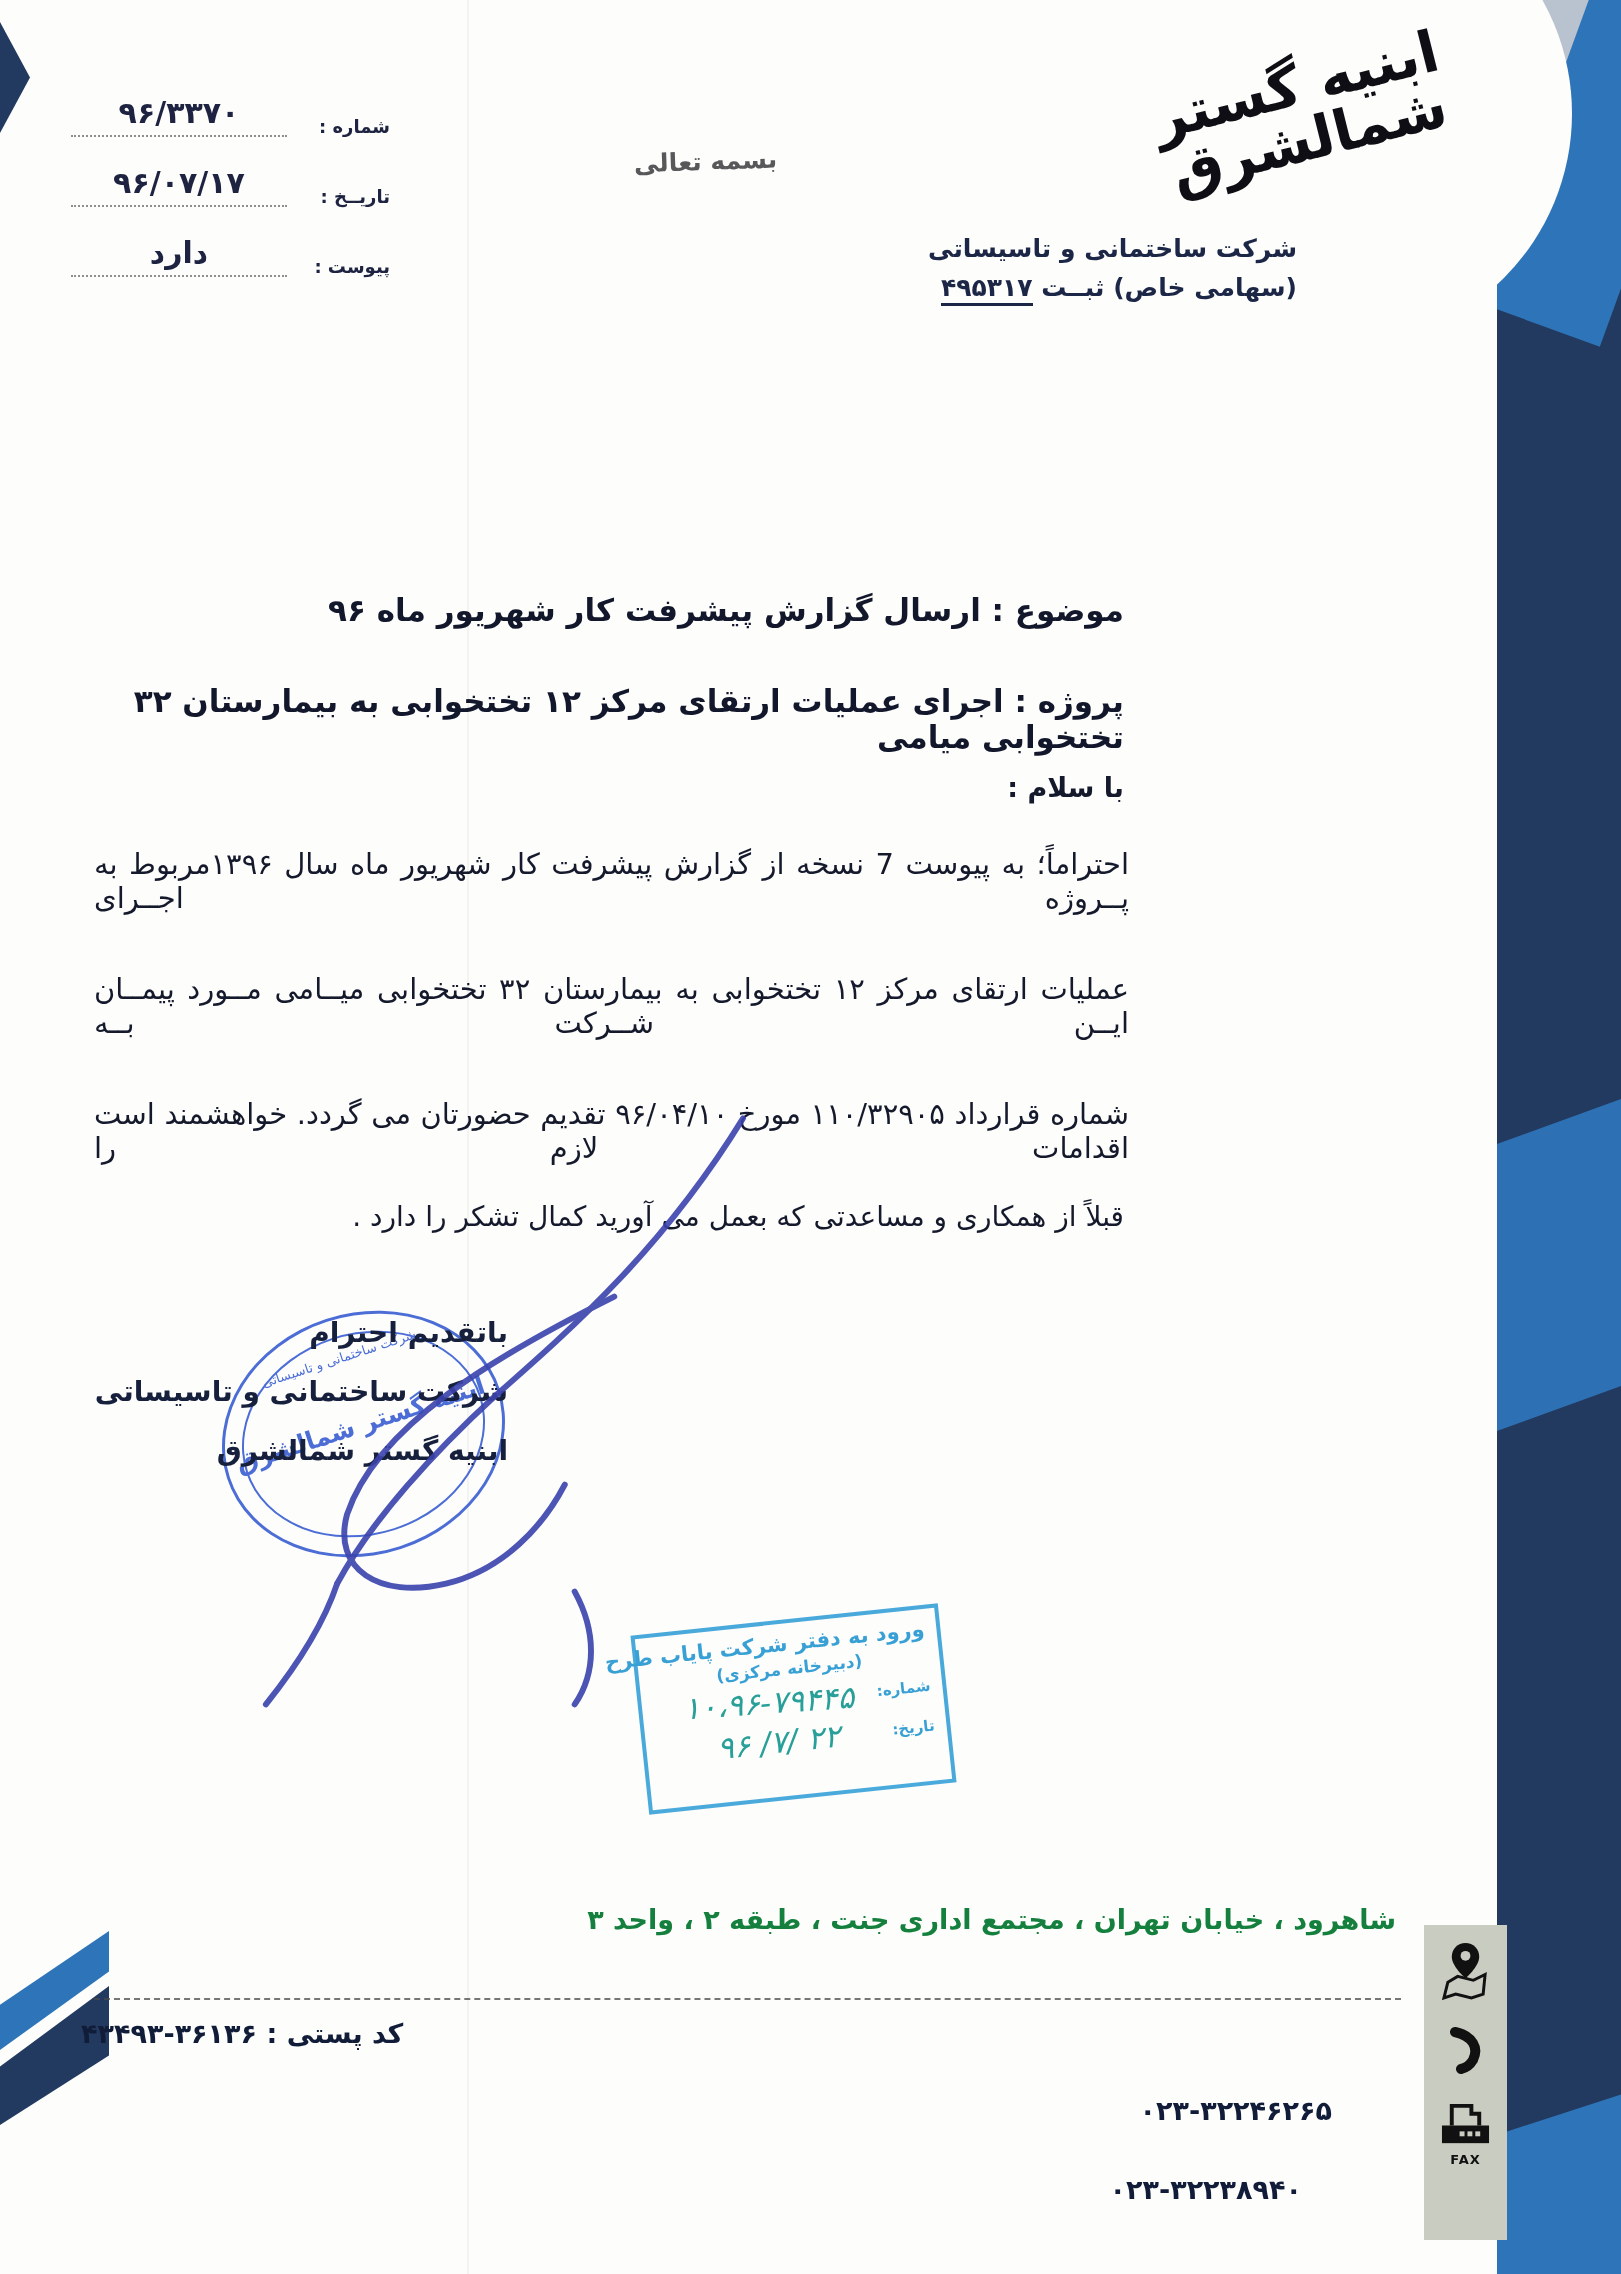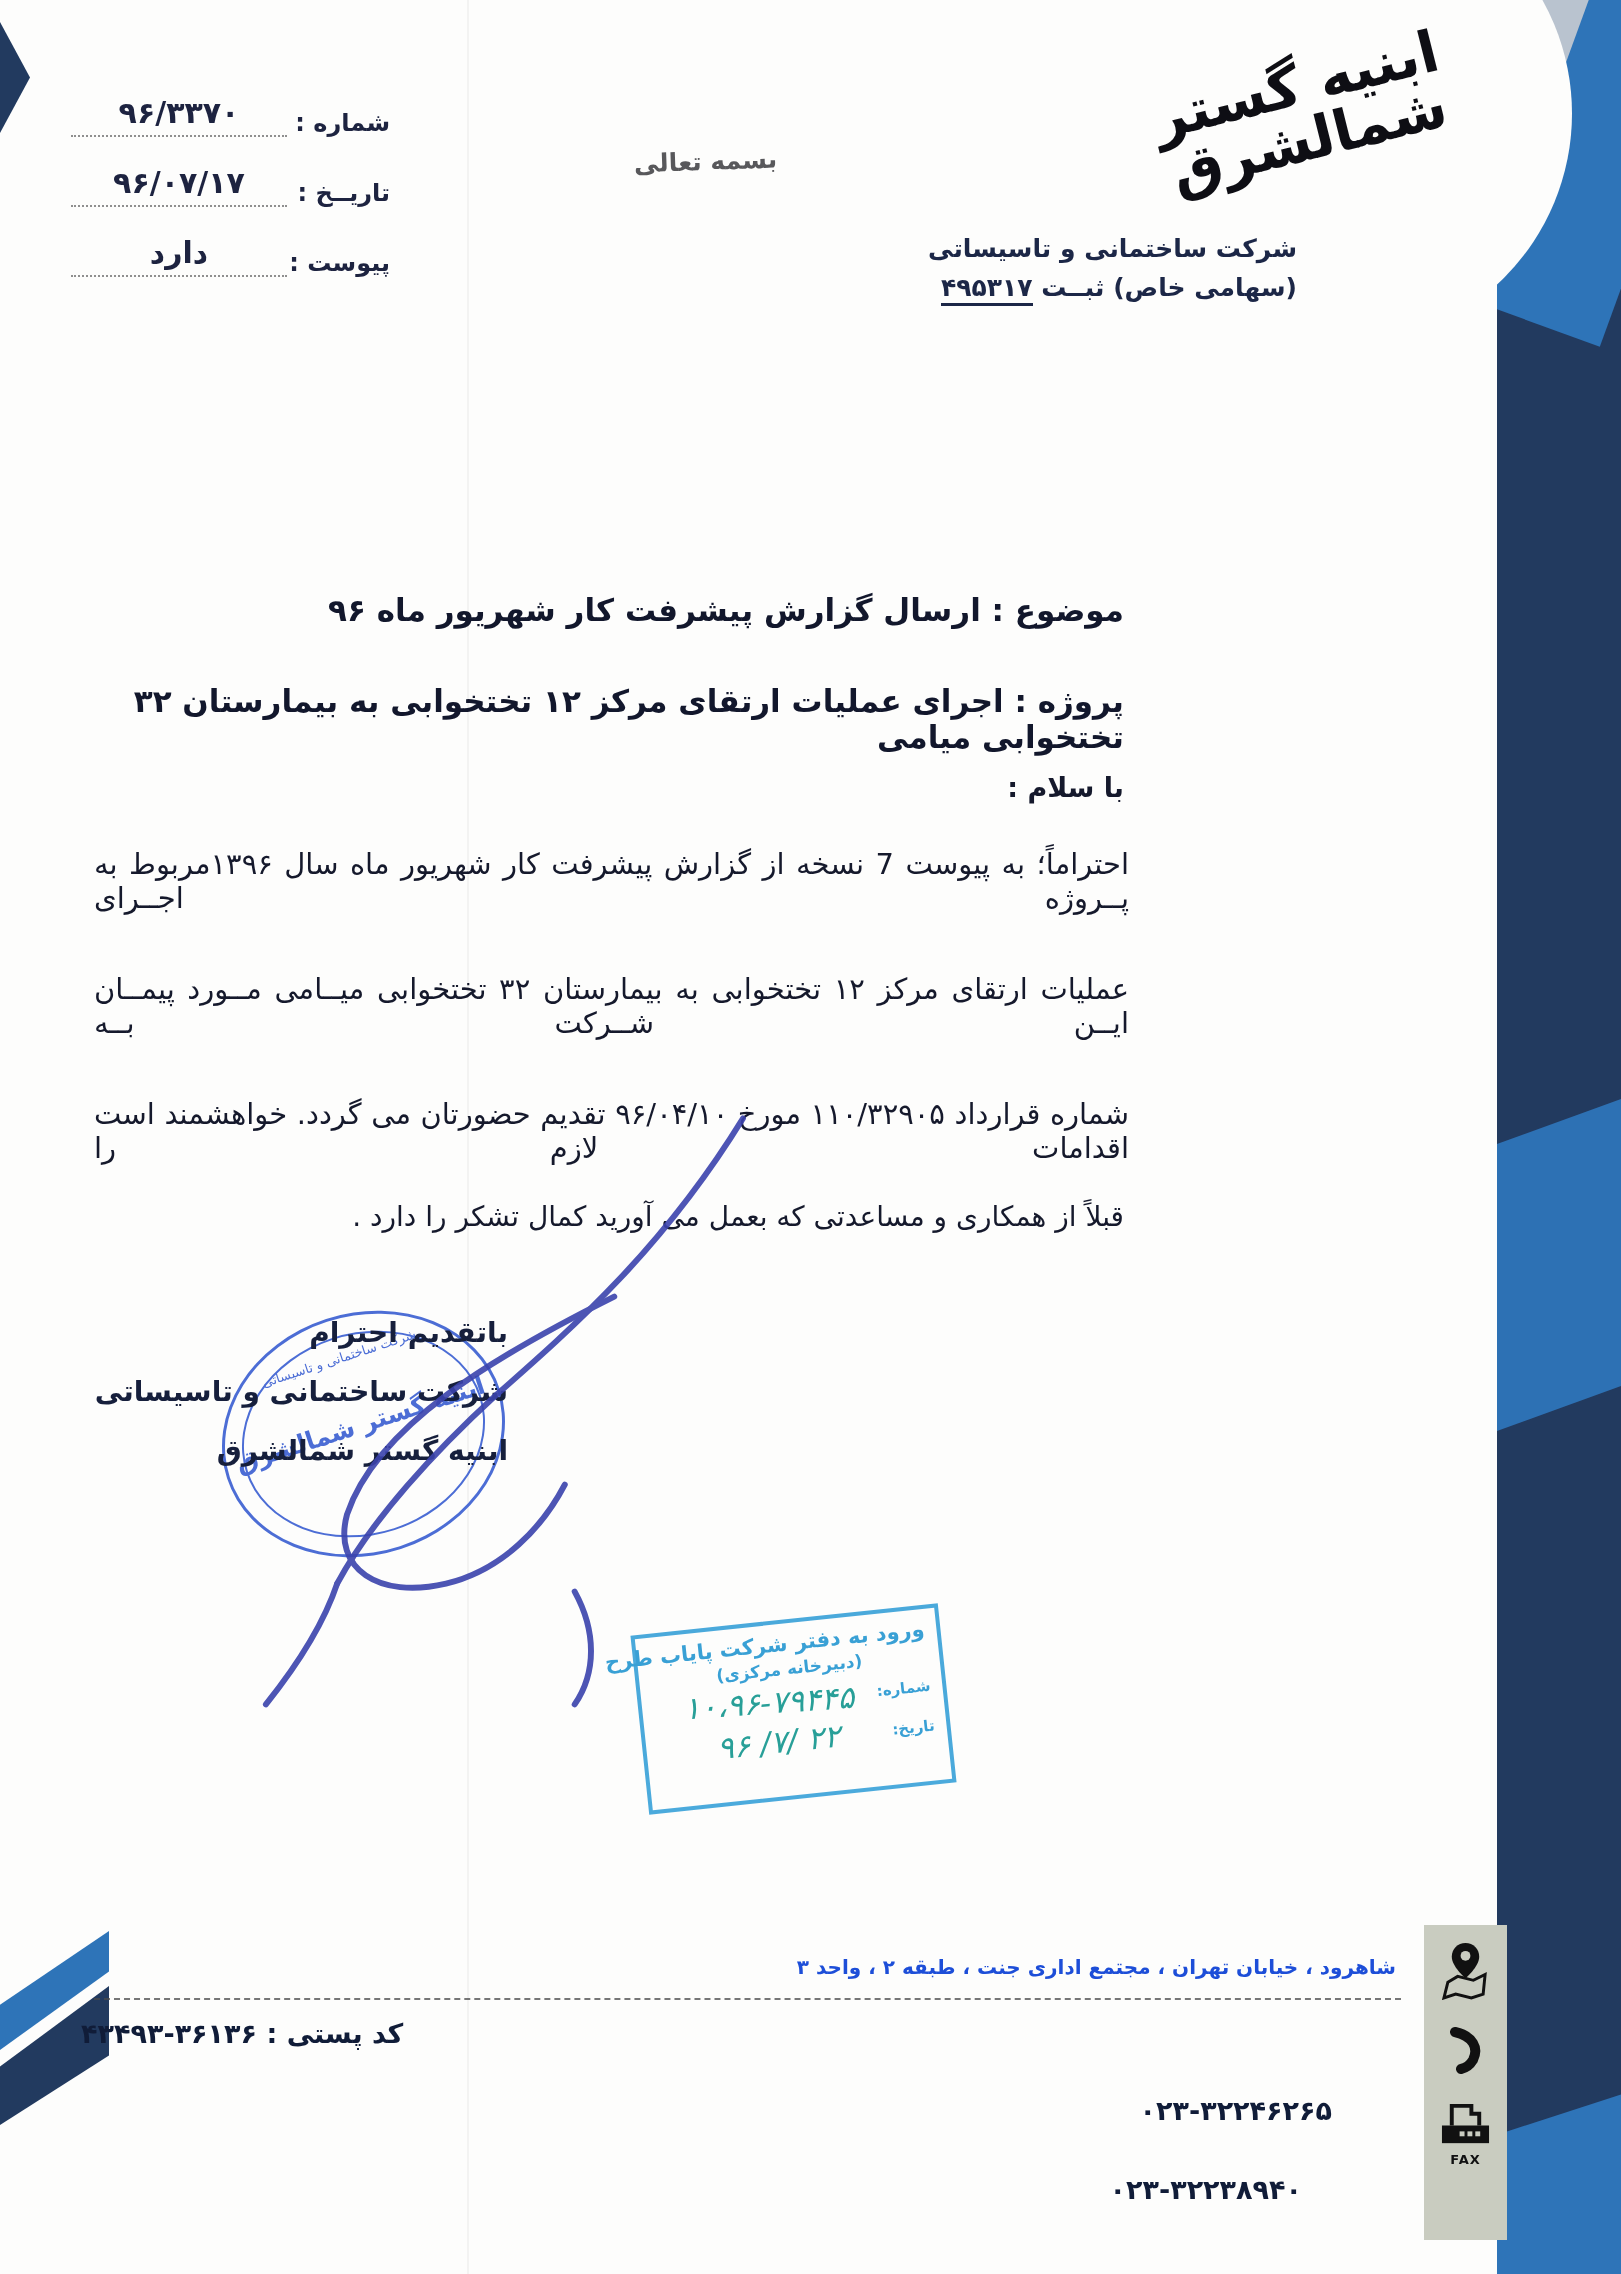--- a/index.html
+++ b/index.html
@@ -16,21 +16,21 @@
   .band-light-bottom{position:absolute;top:2109px;left:-25px;width:208px;height:277px;background:#2e74b8;transform:skewY(-18deg);}
   .logo-circle{position:absolute;left:1107px;top:-119px;width:465px;height:465px;border-radius:50%;background:#fdfdfc;z-index:2;}
   
   .tl-wedge{position:absolute;left:0;top:22px;width:30px;height:111px;background:#223a5f;clip-path:polygon(0 0,100% 50%,0 100%);z-index:1;}
   .bl-light{position:absolute;left:0;top:1931px;width:109px;height:119px;background:#2e74b8;clip-path:polygon(0 62%,100% 0,100% 34%,0 100%);z-index:1;}
   .bl-dark{position:absolute;left:0;top:1986px;width:109px;height:139px;background:#223a5f;clip-path:polygon(0 58%,100% 0,100% 50%,0 100%);z-index:1;}
   .scan-line{position:absolute;left:467px;top:0;width:2px;height:2274px;background:rgba(110,110,110,.07);z-index:0;}
   
   .hfields{position:absolute;left:71px;top:95px;width:319px;z-index:3;}
   .hf-row{display:flex;direction:rtl;align-items:flex-end;margin-bottom:28px;}
-  .hf-label{width:103px;font-size:24px;font-weight:bold;color:#1d2340;white-space:nowrap;}
+  .hf-label{width:103px;font-size:18px;font-weight:bold;color:#1d2340;white-space:nowrap;}
   .hf-value{flex:1;text-align:center;font-size:30px;font-weight:bold;color:#1d2340;border-bottom:2px dotted #8f8f8f;padding-bottom:5px;}
   .bismillah{position:absolute;left:634px;top:147px;font-size:25px;font-weight:bold;color:#3c3c40;transform:rotate(-2deg);opacity:.85;z-index:3;}
   
   .logo-text{position:absolute;left:1139px;top:57px;width:327px;z-index:3;transform:rotate(-14deg);
     direction:rtl;text-align:center;font-size:57px;font-weight:bold;line-height:.98;color:#0e0e14;}
   .company-sub{position:absolute;right:325px;top:234px;z-index:3;direction:rtl;text-align:right;color:#1c2747;}
   .company-sub .l1{font-size:25px;font-weight:bold;}
   .company-sub .l2{font-size:25px;font-weight:bold;margin-top:10px;}
   .reg-num{border-bottom:3px solid #1c2747;padding-bottom:1px;}
   
@@ -58,21 +58,21 @@
     transform:rotate(-6deg);z-index:4;direction:rtl;color:#2f9cd3;padding:8px 12px;box-sizing:border-box;opacity:.95;}
   .es-title{font-size:21px;font-weight:bold;text-align:center;white-space:nowrap;}
   .es-sub{font-size:17px;font-weight:bold;text-align:center;margin-top:3px;}
   .es-row{display:flex;direction:rtl;align-items:center;margin-top:4px;}
   .es-label{font-size:15px;font-weight:bold;white-space:nowrap;}
   .hand{direction:ltr;unicode-bidi:embed;font-size:31px;color:#1d9b93;white-space:nowrap;
     font-style:italic;letter-spacing:2px;margin-left:6px;flex:1;text-align:center;}
   .hand.tilt{transform:rotate(2deg);}
   
   .sep{position:absolute;left:94px;top:1998px;width:1307px;border-top:2px dashed #4a4a4a;opacity:.75;z-index:3;}
-  .addr{position:absolute;right:226px;top:1955px;font-size:20px;font-weight:bold;color:#1d4ed8;z-index:3;}
+  .addr{position:absolute;right:226px;top:1904px;font-size:27px;font-weight:bold;color:#15803d;z-index:3;}
   .postal{position:absolute;left:81px;top:2018px;font-size:27px;font-weight:bold;color:#101c38;z-index:3;}
   .phone{position:absolute;right:290px;top:2095px;font-size:27px;font-weight:bold;color:#101c38;z-index:3;}
   .faxnum{position:absolute;right:320px;top:2174px;font-size:27px;font-weight:bold;color:#101c38;z-index:3;}
   .num{direction:ltr;unicode-bidi:embed;}
   .icon-strip{position:absolute;left:1424px;top:1925px;width:83px;height:315px;background:#c9ccc0;z-index:2;
     display:flex;flex-direction:column;align-items:center;padding-top:16px;box-sizing:border-box;gap:26px;}
   .fax-wrap{display:flex;flex-direction:column;align-items:center;}
   .fax-label{font-size:13px;font-weight:bold;color:#111;letter-spacing:1px;margin-top:1px;}
 </style>
 </head>

